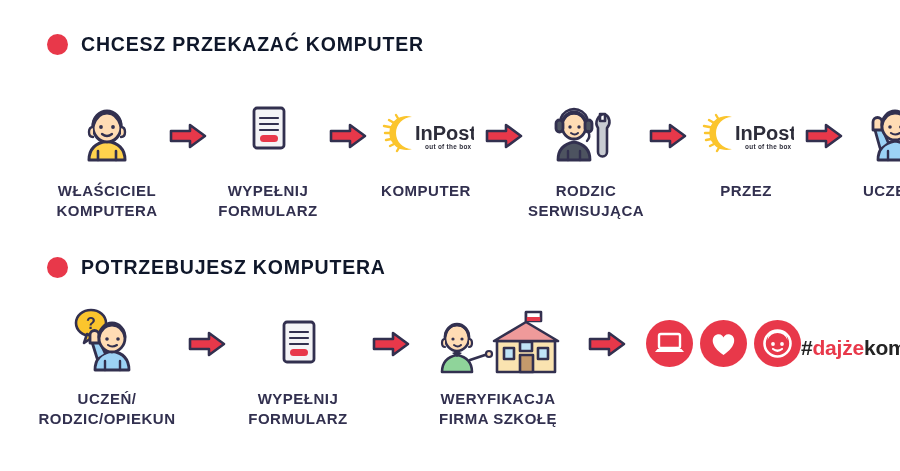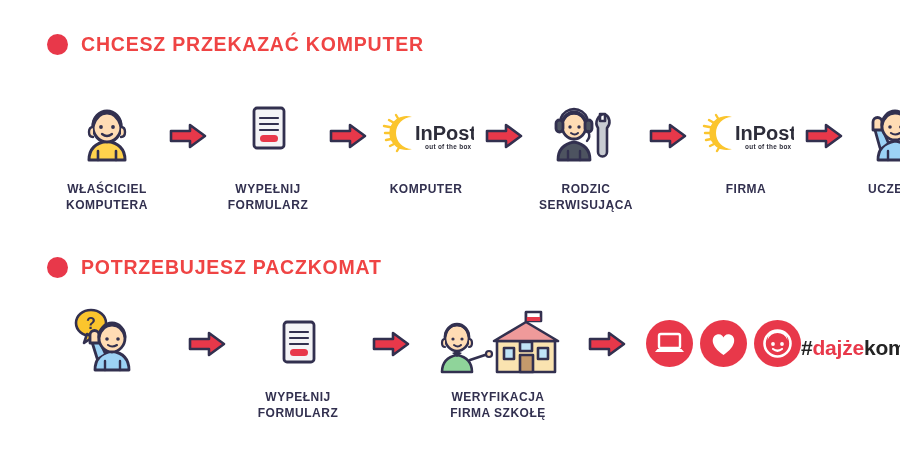--- a/index.html
+++ b/index.html
@@ -31,21 +31,21 @@
     width: 21px;
     height: 21px;
     border-radius: 50%;
     background: #e8384a;
     flex: 0 0 auto;
   }
   .head-text {
     font-size: 19.5px;
     font-weight: bold;
     letter-spacing: 0.8px;
-    color: #ef4444;
+    color: #0f172a;
     white-space: nowrap;
     font-family: "Liberation Sans", sans-serif;
   }
 
   
   .row {
     position: absolute;
     display: flex;
     align-items: flex-start;
   }
@@ -56,21 +56,21 @@
     position: relative;
   }
   .step-art {
     height: 72px;
     display: flex;
     align-items: flex-end;
     justify-content: center;
   }
   .step-label {
     margin-top: 9px;
-    font-size: 12px;
+    font-size: 15px;
     font-weight: bold;
     color: #32304f;
     text-align: center;
     line-height: 1.35;
     letter-spacing: 0.5px;
     white-space: pre-line;
     font-family: "Liberation Sans", sans-serif;
   }
   .arrow {
     display: flex;
@@ -226,21 +226,21 @@
               <path d="M11 20 L17 23.5"></path>
             <path d="M12 46 L18 43"></path>
               <path d="M18 15 L21 20"></path>
             <path d="M19 51 L22 46"></path>
           </g>
           <path d="M34 17 a17 17 0 1 0 0 32 a13.5 13.5 0 1 1 0-32 z" fill="#fbc52d"></path>
           <text x="37" y="40" font-family="'Liberation Sans',sans-serif" font-size="20" font-weight="bold" fill="#2d2d3a">InPost</text>
           <text x="47" y="49" font-family="'Liberation Sans',sans-serif" font-size="6.4" font-weight="bold" fill="#2d2d3a" letter-spacing="0.3">out of the box</text>
         </svg>
       </div>
-      <div class="step-label">FIRMA</div>
+      <div class="step-label">PRZEZ</div>
     </div>
 
     <div class="arrow" style="width:52px;">
       <svg width="38" height="28" viewBox="0 0 38 28">
         <path d="M2 9 L21 9 L21 3 L36 14 L21 25 L21 19 L2 19 Z" fill="#e8384a" stroke="#32304f" stroke-width="2.6" stroke-linejoin="round"></path>
       </svg>
     </div>
 
     <div class="step" style="width:80px;">
       <div class="step-art">
@@ -257,21 +257,21 @@
           <circle cx="43" cy="27" r="1.8" fill="#32304f"></circle>
           <path d="M33 33 q4 3 9 0" fill="none" stroke="#32304f" stroke-width="2.1" stroke-linecap="round"></path>
         </svg>
       </div>
       <div class="step-label">UCZEŃ</div>
     </div>
   </div>
 
   <div class="section-head" style="left:47px; top:256px;">
     <span class="head-dot"></span>
-    <span class="head-text">POTRZEBUJESZ PACZKOMAT</span>
+    <span class="head-text">POTRZEBUJESZ KOMPUTERA</span>
   </div>
 
   <div class="row" style="left:42px; top:308px;">
 
     <div class="step" style="width:130px;">
       <div class="step-art">
         <svg width="80" height="72" viewBox="0 0 80 72">
 
           <g>
             <ellipse cx="24" cy="15" rx="15" ry="13" fill="#fbc52d" stroke="#32304f" stroke-width="2.6"></ellipse>
@@ -284,20 +284,22 @@
             <path d="M30 50 l-5-16 a4 4 0 0 1 7-2 l6 13" fill="#9cd2f5"></path>
             <path d="M23 27 a4.5 4.5 0 0 1 9 0 l0 8 l-9 0 z" fill="#ffdcb4"></path>
             <ellipse cx="45" cy="30" rx="13" ry="14" fill="#ffdcb4"></ellipse>
             <path d="M32 29 a13 14 0 0 1 26 0 q-3-12-13-12 -10 0-13 12 z" fill="#f16b4f"></path>
           </g>
           <circle cx="40" cy="31" r="1.8" fill="#32304f"></circle>
           <circle cx="51" cy="31" r="1.8" fill="#32304f"></circle>
           <path d="M41 37 q4 3 9 0" fill="none" stroke="#32304f" stroke-width="2.1" stroke-linecap="round"></path>
         </svg>
       </div>
+      <div class="step-label">UCZEŃ/
+RODZIC/OPIEKUN</div>
     </div>
 
     <div class="arrow" style="width:70px;">
       <svg width="38" height="28" viewBox="0 0 38 28">
         <path d="M2 9 L21 9 L21 3 L36 14 L21 25 L21 19 L2 19 Z" fill="#e8384a" stroke="#32304f" stroke-width="2.6" stroke-linejoin="round"></path>
       </svg>
     </div>
 
     <div class="step" style="width:112px;">
       <div class="step-art">

